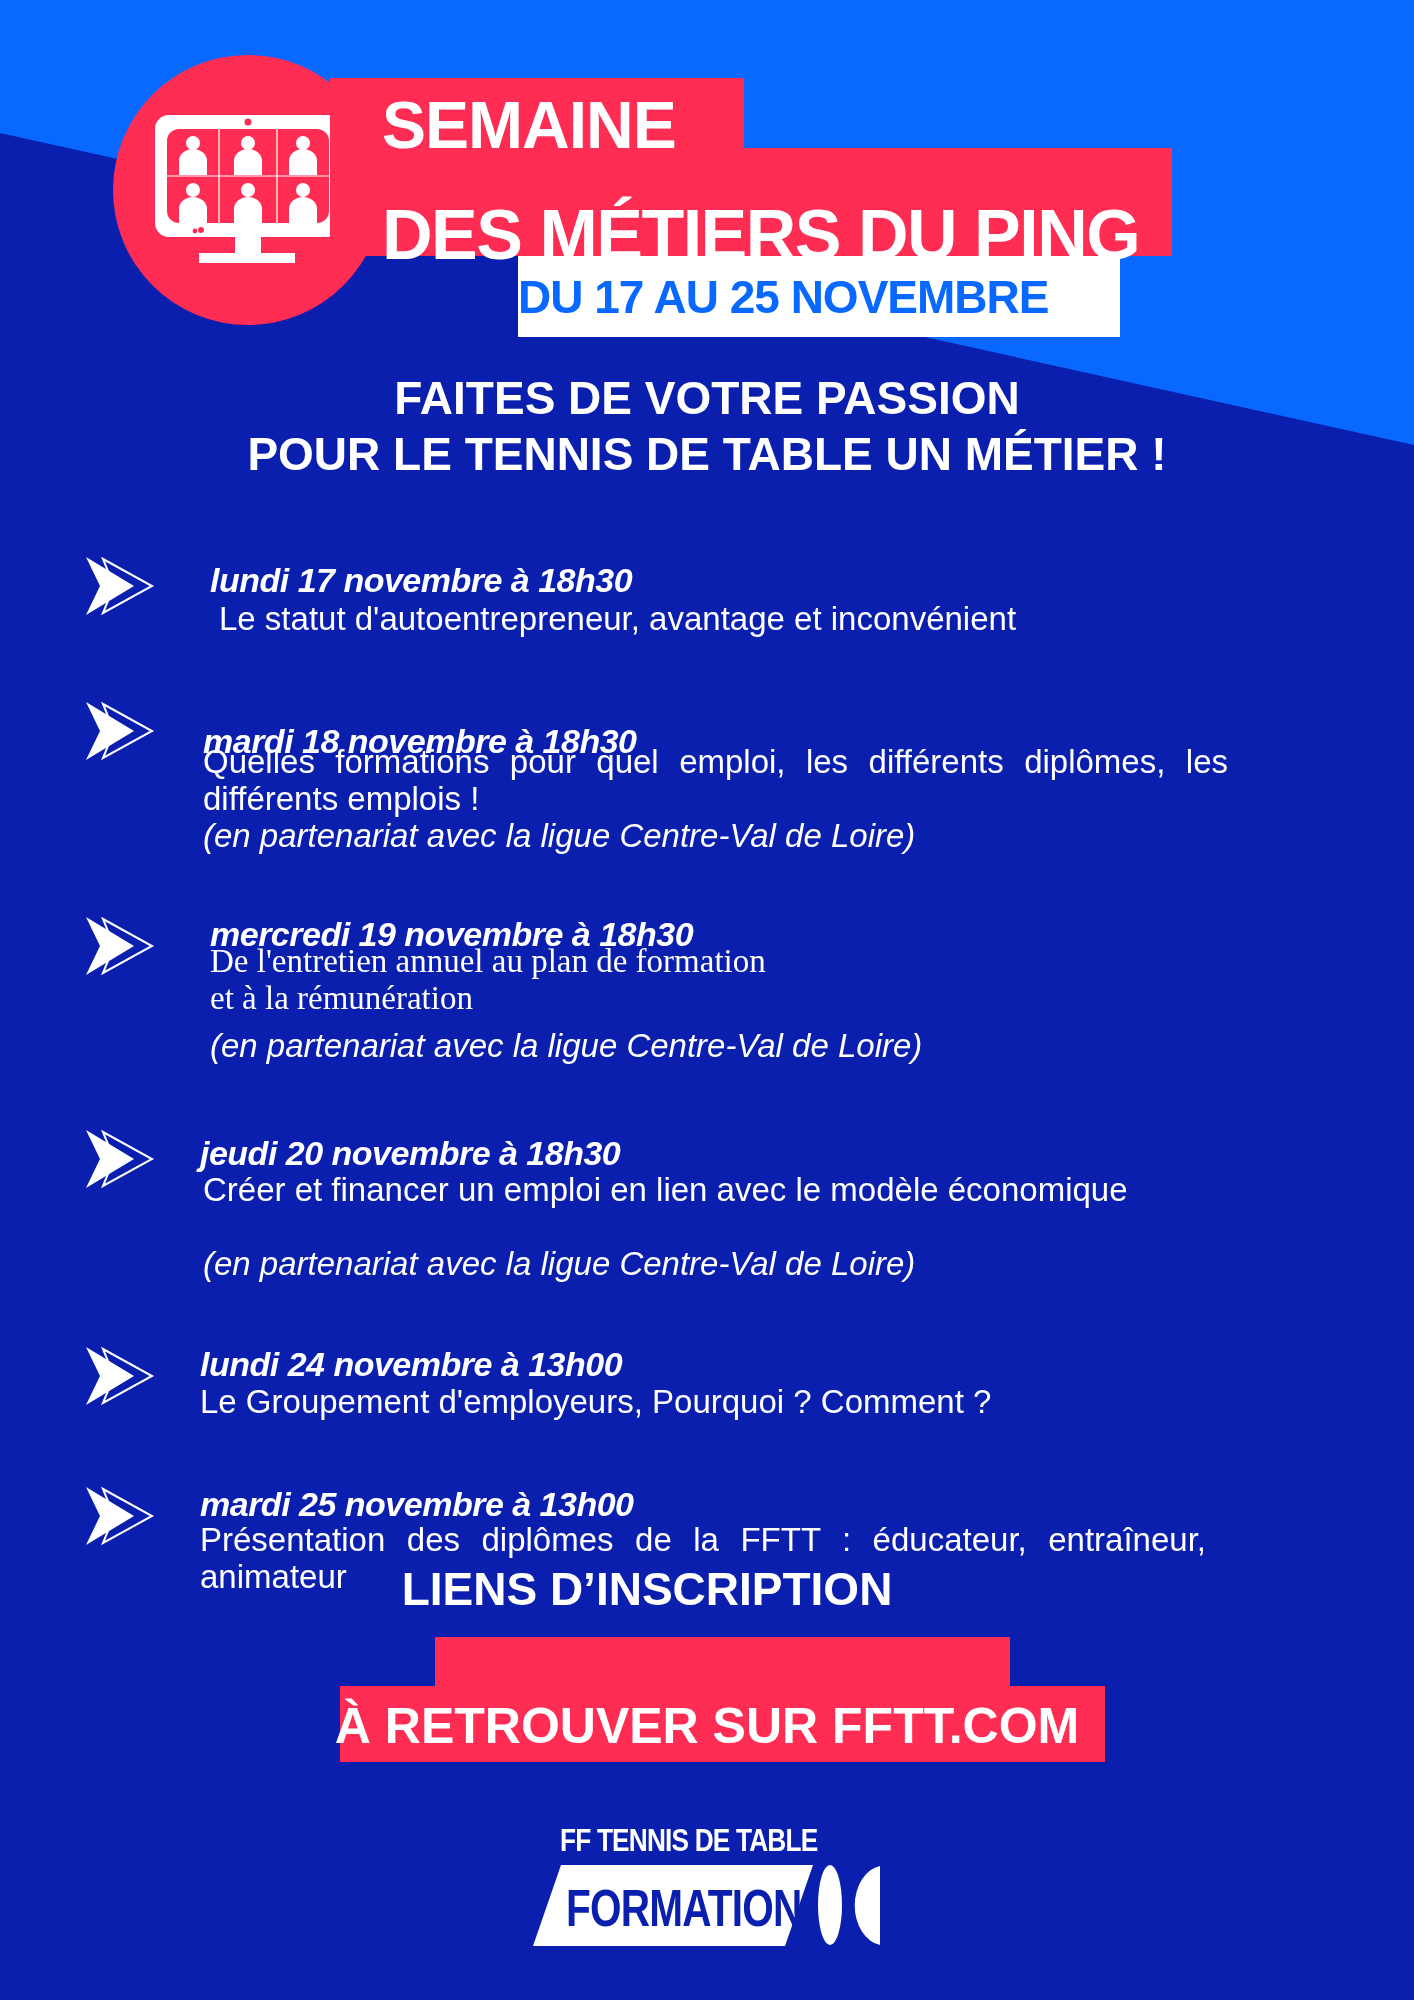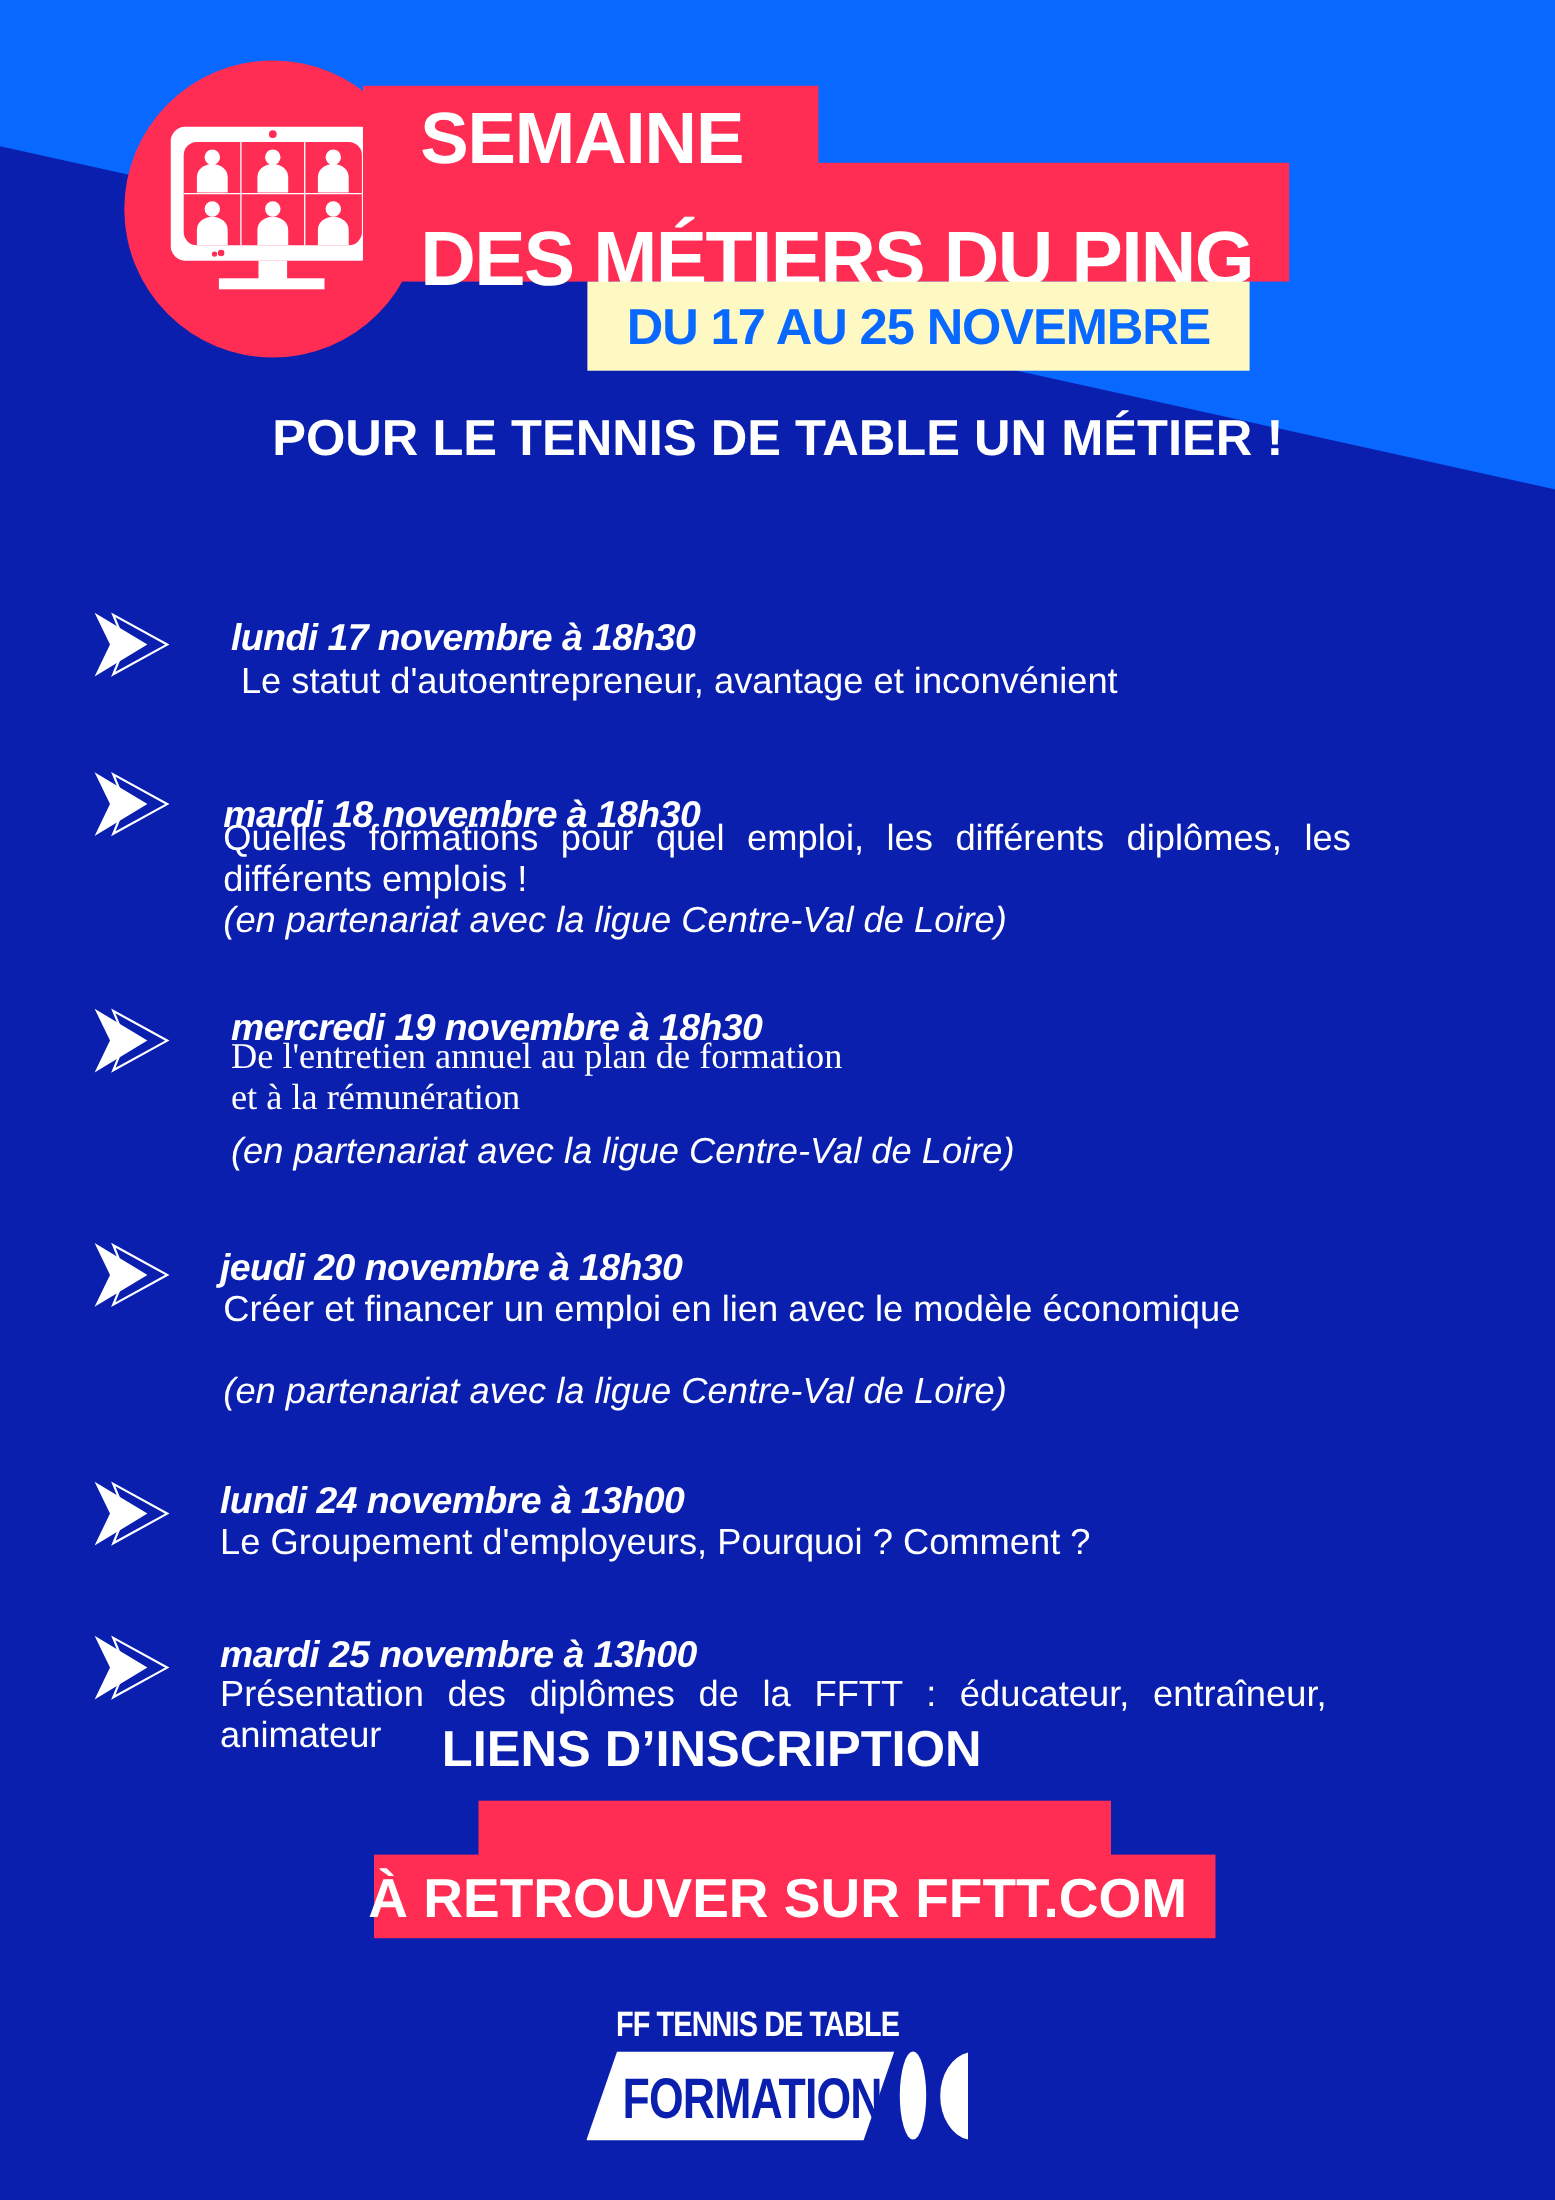--- a/index.html
+++ b/index.html
@@ -11,21 +11,21 @@
     }
     .bg-svg { position: absolute; left: 0; top: 0; width: 1414px; height: 2000px; }
     .abs { position: absolute; }
 
     
     .circle { left: 113px; top: 55px; width: 270px; height: 270px; border-radius: 50%; background: #ff2d53; }
     .title-box1 { left: 330px; top: 78px; width: 414px; height: 72px; background: #ff2d53; }
     .title-box2 { left: 330px; top: 148px; width: 842px; height: 108px; background: #ff2d53; }
     .title-l1 { left: 382px; top: 92px; font-size: 66px; font-weight: 900; letter-spacing: -1px; line-height: 66px; white-space: nowrap; font-family: "Liberation Sans", sans-serif; }
     .title-l2 { left: 382px; top: 166px; font-size: 70px; font-weight: 900; letter-spacing: -1.5px; line-height: 70px; white-space: nowrap; margin-top: 34px; }
-    .date-box { left: 534px; top: 256px; width: 602px; height: 81px; background: #fef9c3; display: flex; align-items: center; justify-content: center; }
+    .date-box { left: 518px; top: 256px; width: 602px; height: 81px; background: #ffffff; display: flex; align-items: center; }
     .date-text { color: #0868ff; font-size: 46px; font-weight: 900; letter-spacing: -1px; white-space: nowrap; }
 
     .subhead { left: 0; width: 1414px; top: 370px; text-align: center; font-size: 46px; font-weight: 700; line-height: 56px; }
 
     
     .event { position: absolute; left: 0; width: 1414px; }
     .event .arrow { position: absolute; left: 84px; width: 72px; height: 64px; }
     .event .when { position: absolute; font-size: 34px; font-weight: 700; font-style: italic; white-space: nowrap; letter-spacing: -0.5px; }
     .event .desc { position: absolute; font-size: 33px; line-height: 37px; white-space: pre-line; }
     .event .desc.justify { text-align: justify; text-align-last: left; }
@@ -82,20 +82,21 @@
 <div class="abs title-box1"></div>
 <div class="abs title-box2"></div>
 <div class="abs title-l1">SEMAINE</div>
 <div class="abs title-l2">DES MÉTIERS DU PING</div>
 
 <div class="abs date-box">
   <span class="date-text">DU 17 AU 25 NOVEMBRE</span>
 </div>
 
 <div class="abs subhead">
+  <div>FAITES DE VOTRE PASSION</div>
   <div>POUR LE TENNIS DE TABLE UN MÉTIER !</div>
 </div>
 
 <div class="event" style="top:555px;">
   <svg class="arrow" style="top:0;" viewBox="0 0 72 64">
     <polygon points="19,4 68,31 19,58 30,31" fill="none" stroke="#fff" stroke-width="2"></polygon>
     <polygon points="2,2 50,31 2,60 16,31" fill="#fff"></polygon>
   </svg>
   <div class="when" style="left:210px;top:6px;">lundi 17 novembre à 18h30</div>
   <div class="desc" style="left:219px;top:45px;width:1100px;white-space:nowrap;">Le statut d'autoentrepreneur, avantage et inconvénient</div>

